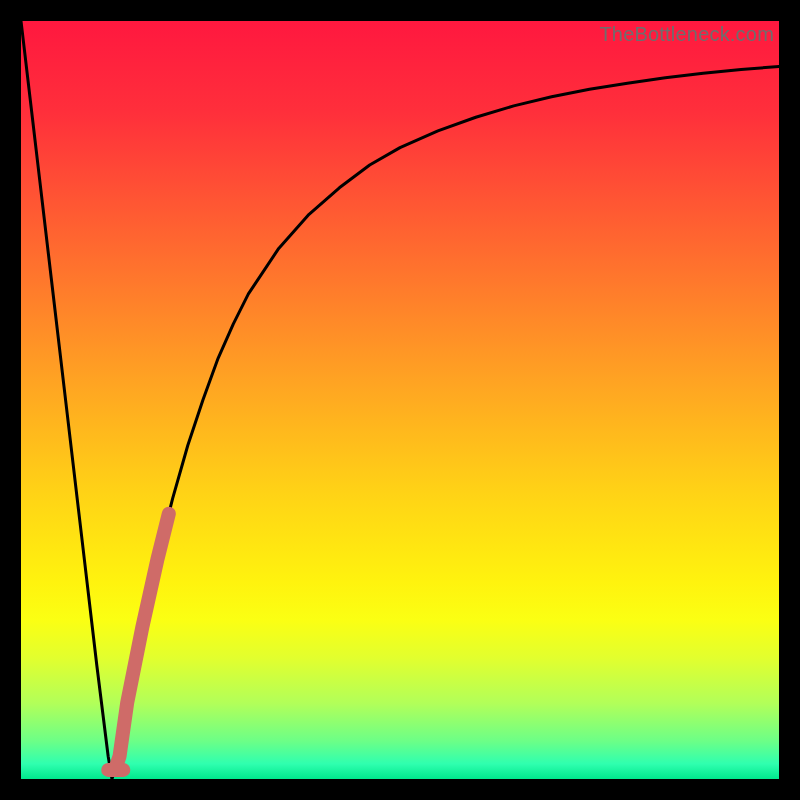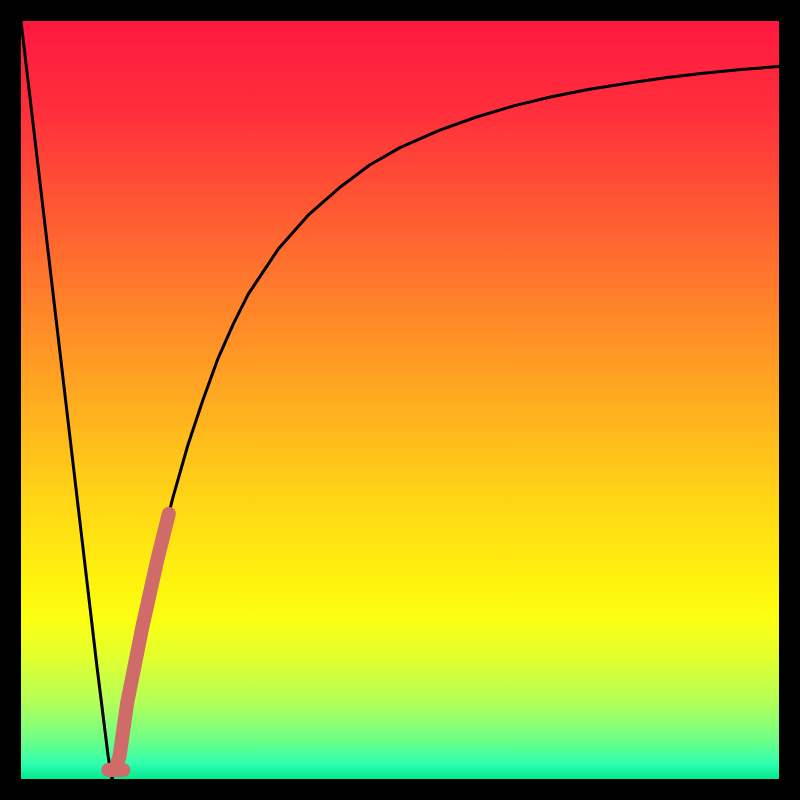--- a/index.html
+++ b/index.html
@@ -70,20 +70,21 @@
             <stop offset="84%" stop-color="#e2ff2e"></stop>
             <stop offset="90%" stop-color="#b2ff59"></stop>
             <stop offset="95%" stop-color="#6cff87"></stop>
             <stop offset="98%" stop-color="#2fffaf"></stop>
             <stop offset="100%" stop-color="#00e88d"></stop>
           </linearGradient>
       </defs>
       <rect x="0" y="0" width="758" height="758" fill="url(#bg-grad)"></rect>
     </svg>
 
+    <div class="watermark">TheBottleneck.com</div>
 
     <svg class="curves" viewBox="0 0 758 758" preserveAspectRatio="none">
       <path id="main-curve" fill="none" stroke-width="3" stroke-linecap="round" stroke-linejoin="round" d="M0.00 0.00 L15.16 128.86 L30.32 257.72 L45.48 386.58 L60.64 515.44 L75.80 644.30 L87.17 735.26 L90.96 758.00 L98.54 735.26 L106.12 682.20 L121.28 606.40 L136.44 538.18 L151.60 477.54 L166.76 424.48 L181.92 379.00 L197.08 337.31 L212.24 303.20 L227.40 272.88 L257.72 227.40 L288.04 193.29 L318.36 166.76 L348.68 144.02 L379.00 126.59 L416.90 109.91 L454.80 96.27 L492.70 84.90 L530.60 75.80 L568.50 68.22 L606.40 62.16 L644.30 56.85 L682.20 52.30 L720.10 48.51 L758.00 45.48 " stroke="#000000"></path>
       <path id="highlight-seg" fill="none" stroke-width="14" stroke-linecap="round" stroke-linejoin="round" d="M94.75 746.63 L98.54 735.26 L106.12 682.20 L121.28 606.40 L136.44 538.18 L147.81 492.70 " stroke="#cf6b68"></path>
       <path id="highlight-tip" fill="none" stroke-width="14" stroke-linecap="round" stroke-linejoin="round" d="M87.17 748.90 L102.33 748.90 " stroke="#cf6b68"></path>
     </svg>
 
   </div>
 </div>
 

